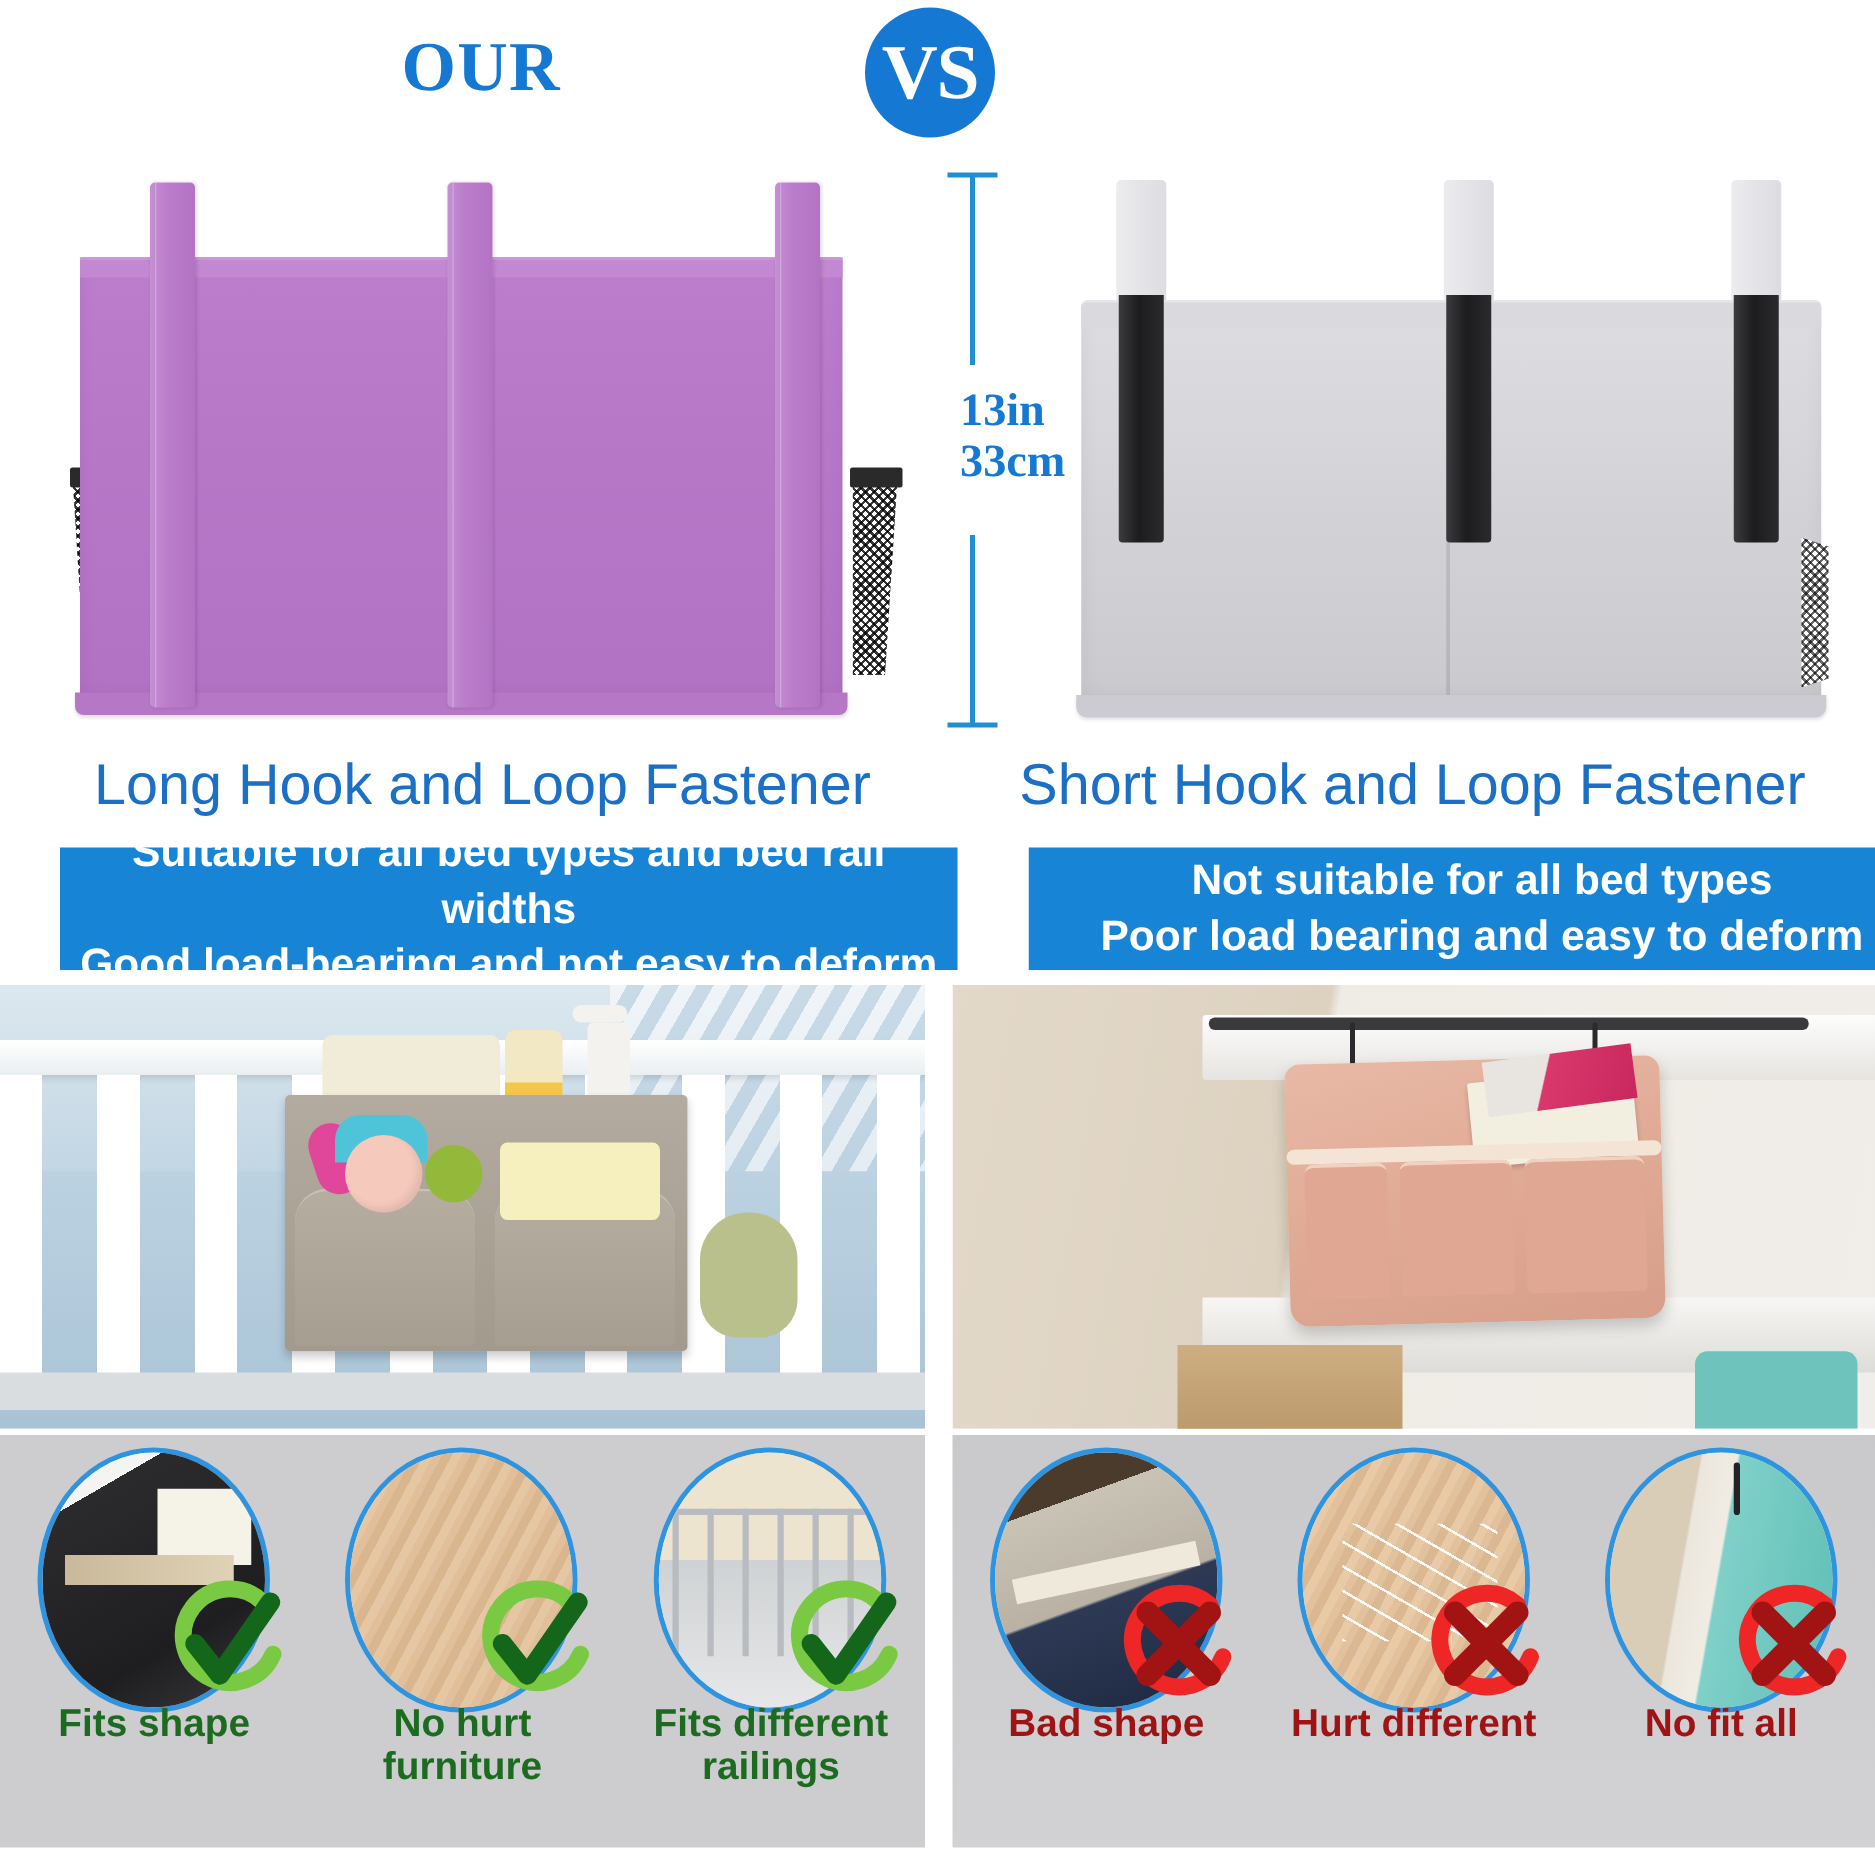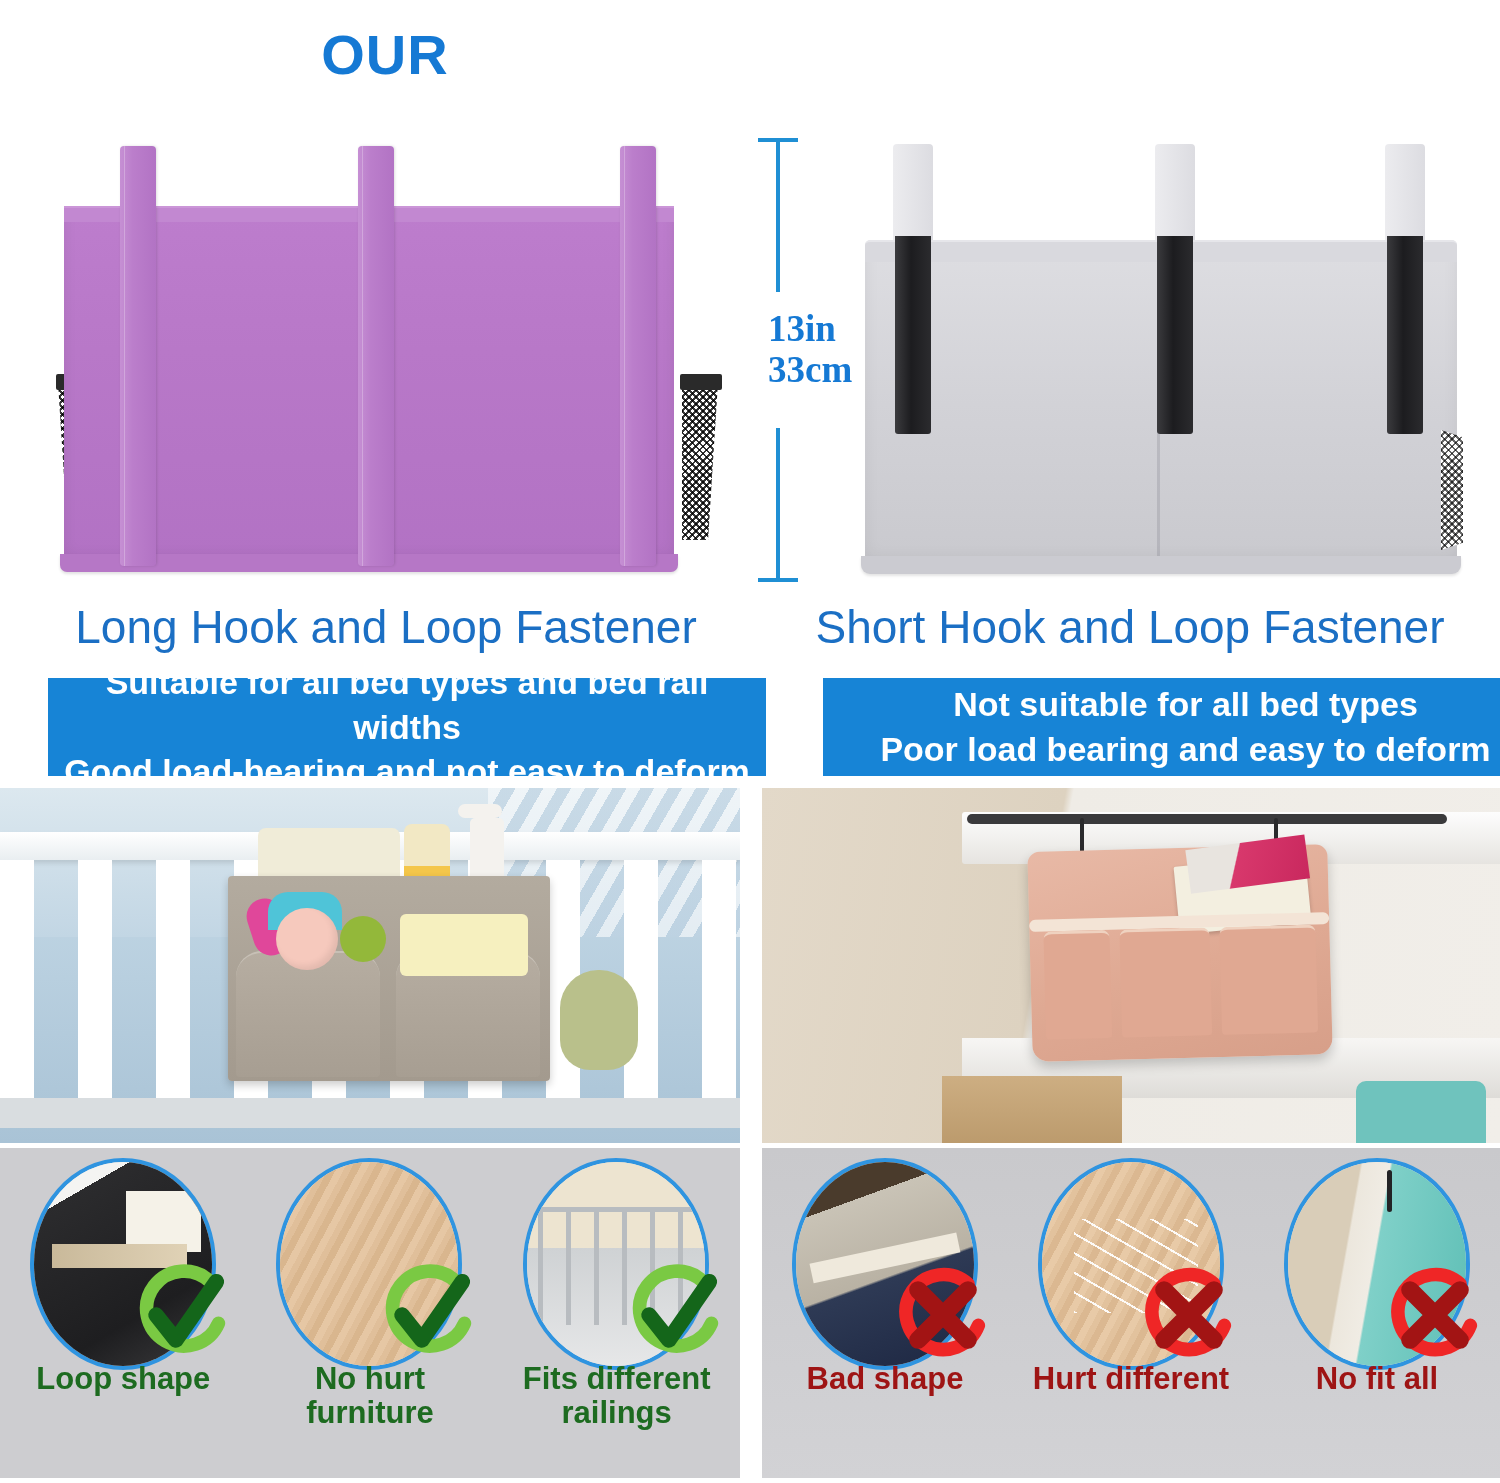--- a/index.html
+++ b/index.html
@@ -19,21 +19,21 @@
   }
   .hdr-title {
     position: absolute;
     top: 22px;
     font-size: 56px;
     font-weight: bold;
     color: #1579d4;
     letter-spacing: 1px;
     text-align: center;
   }
-  .hdr-title.left  { left: 180px; width: 410px; }
+  .hdr-title.left  { left: 180px; width: 410px; font-family: Liberation Serif, serif; }
   .hdr-title.right { left: 900px; width: 440px; }
 
   .vs-badge {
     position: absolute;
     left: 692px; top: 6px;
     width: 104px; height: 104px;
     border-radius: 50%;
     background: #1579d4;
     display: flex; align-items: center; justify-content: center;
     color: #ffffff;
@@ -393,20 +393,21 @@
     line-height: 1.1;
   }
   .bot-label.good { color: #1d6b20; }
   .bot-label.bad  { color: #9e1414; }
 </style>
 </head>
 <body>
 
 <div class="header">
   <div class="hdr-title left">OUR</div>
+  <div class="vs-badge">VS</div>
 </div>
 
 <div class="product-row">
 
   <div class="prod-our">
     <div class="pur-mesh l"></div>
     <div class="pur-mesh r"></div>
     <div class="pur-meshtop l"></div>
     <div class="pur-meshtop r"></div>
     <div class="pur-body"></div>
@@ -545,21 +546,21 @@
         <div class="mark">
           <svg viewBox="0 0 100 100">
             <path d="M78 18 A36 36 0 1 0 86 58" fill="none" stroke="#7ac943" stroke-width="13" stroke-linecap="round"></path>
             <path d="M26 50 L45 74 L84 18" fill="none" stroke="#14661a" stroke-width="15" stroke-linecap="round" stroke-linejoin="round"></path>
           </svg>
         </div>
       </div>
     </div>
 
     <div class="bot-labels">
-      <div class="bot-label good">Loop shape</div>
+      <div class="bot-label good">Fits shape</div>
       <div class="bot-label good">No hurt furniture</div>
       <div class="bot-label good">Fits different railings</div>
     </div>
   </div>
 
   <div class="bottom-panel right">
     <div class="circles">
 
       <div class="circle-wrap">
         <div class="circle">

